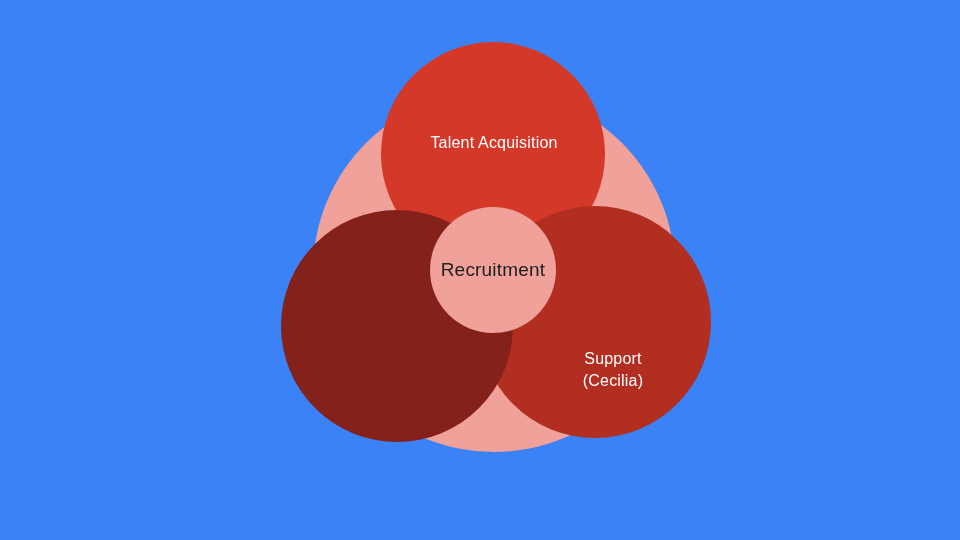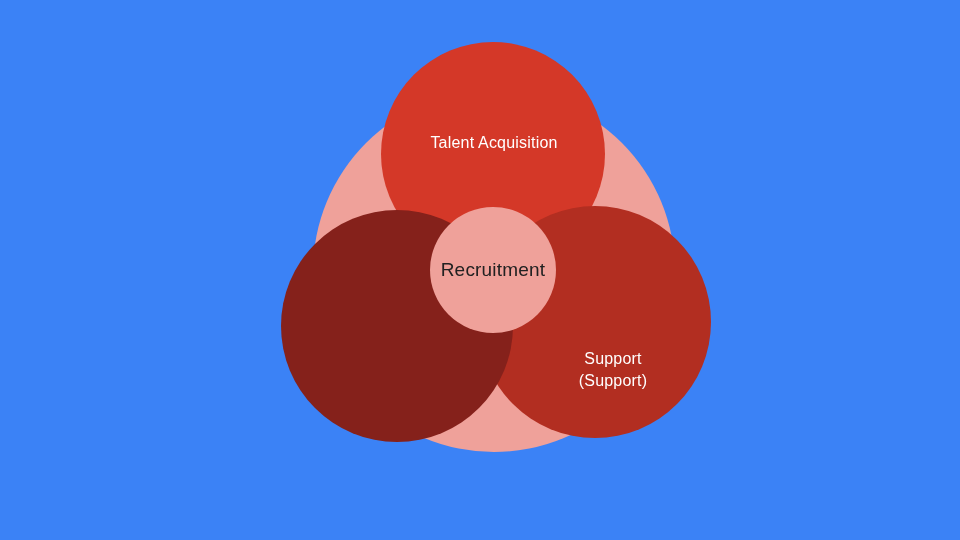--- a/index.html
+++ b/index.html
@@ -62,18 +62,18 @@
 
   <div class="circle circle-center" style="background-color: rgb(239, 161, 154);"></div>
 
   <div class="label label-talent">
     <div>Talent Acquisition</div>
   </div>
 
 
   <div class="label label-support">
     <div>Support</div>
-    <div>(Support)</div>
+    <div>(Cecilia)</div>
   </div>
 
   <div class="label label-center">Recruitment</div>
 
 </div>
 
 </body></html>

